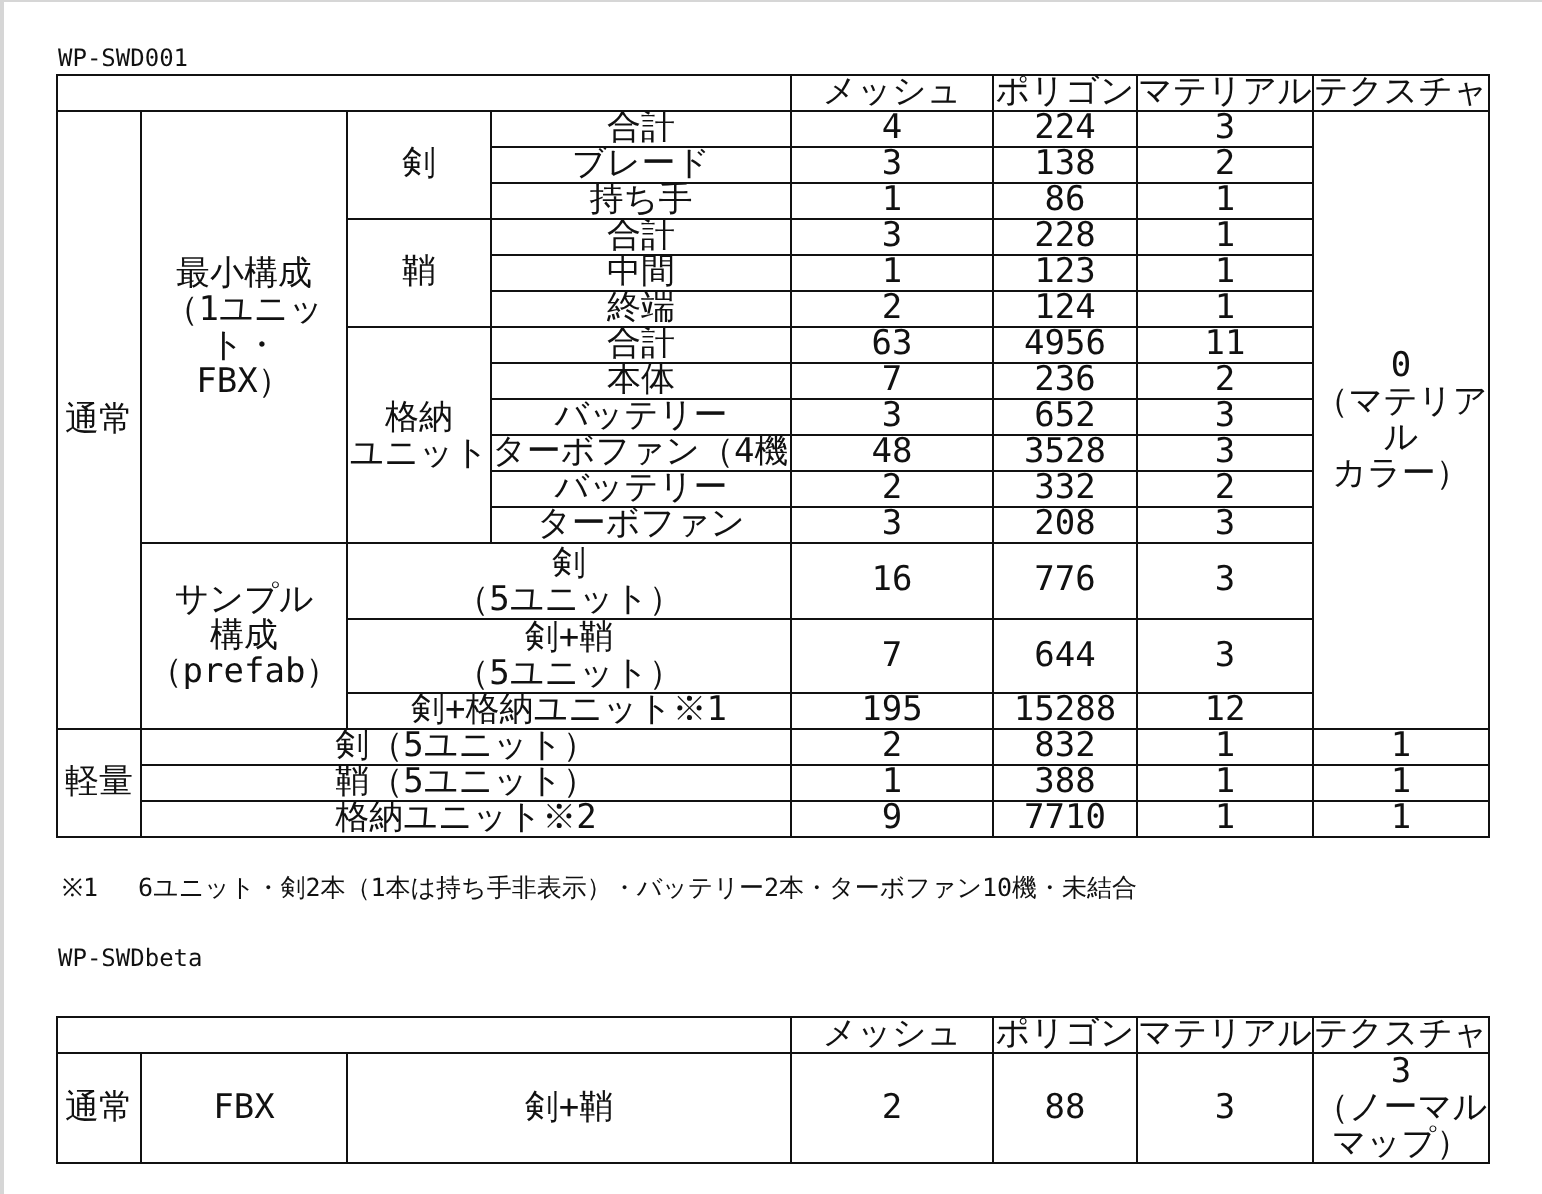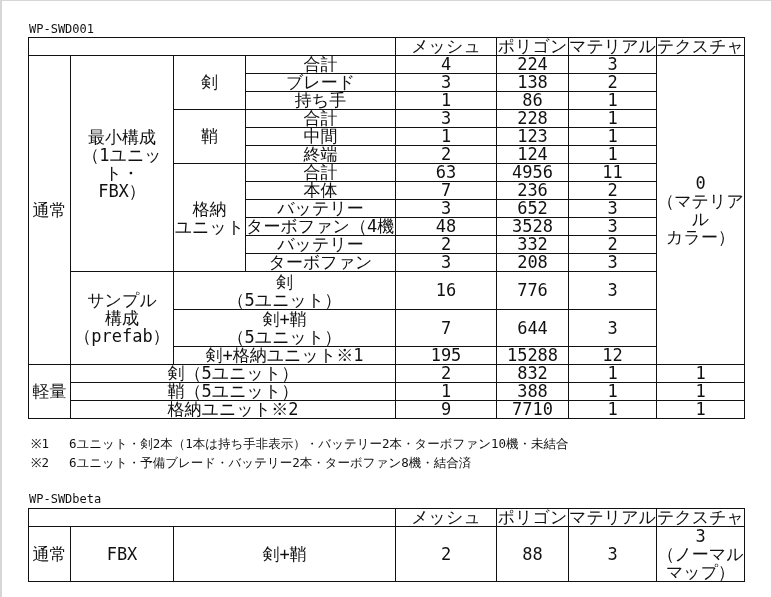--- a/index.html
+++ b/index.html
@@ -182,24 +182,23 @@
     <td>9</td>
     <td>7710</td>
     <td>1</td>
     <td>1</td>
   </tr>
 </tbody>
   </table>
 
 <div class="notes" style="left:29px;top:433px;">
   <div><span class="k">※1</span><span>6ユニット・剣2本（1本は持ち手非表示）・バッテリー2本・ターボファン10機・未結合</span></div>
-  <div><span class="k">※2</span><span>6ユニット・予備ブレード・バッテリー2本・ターボファン8機・結合済</span></div>
 </div>
 
-<div class="title" style="left:27px;top:491px;">WP-SWDbeta</div>
+<div class="title" style="left:27px;top:471px;">WP-SWDbeta</div>
 
 <table style="left:26px;top:507px;width:716px;">
   <colgroup>
     <col style="width:42px">
       <col style="width:103px">
       <col style="width:222px">
     <col style="width:101px">
       <col style="width:72px">
       <col style="width:88px">
       <col style="width:88px">

